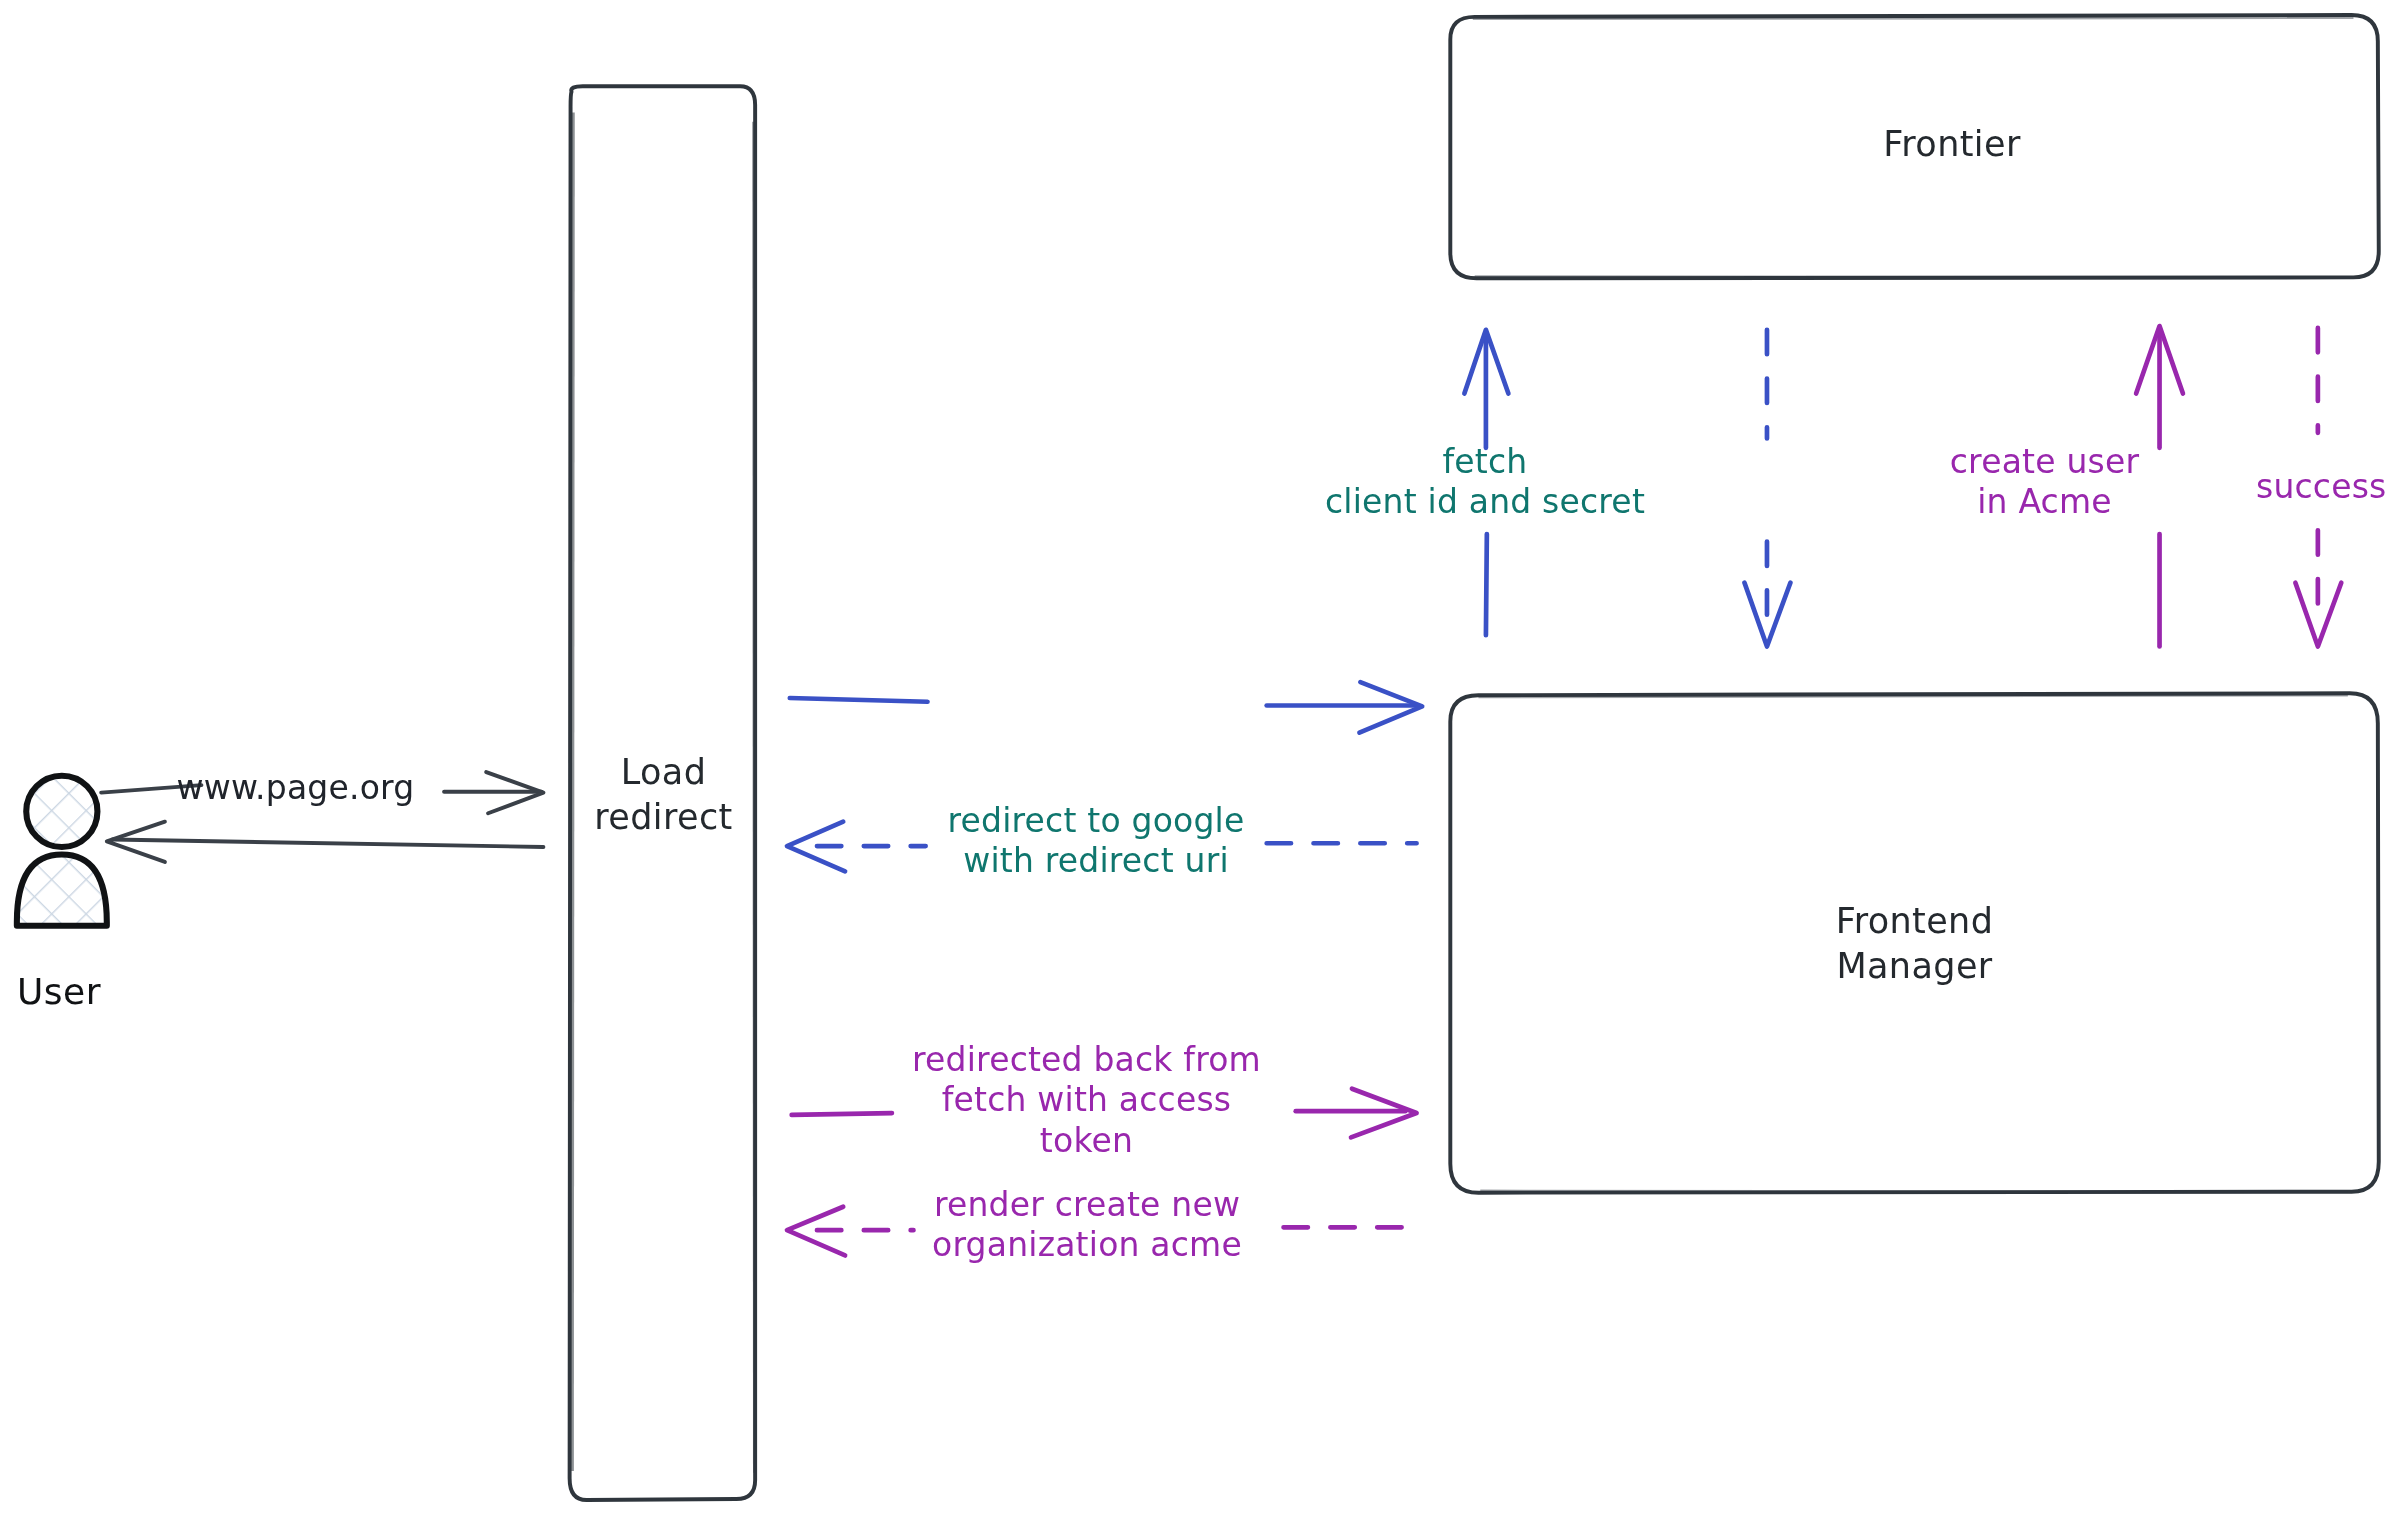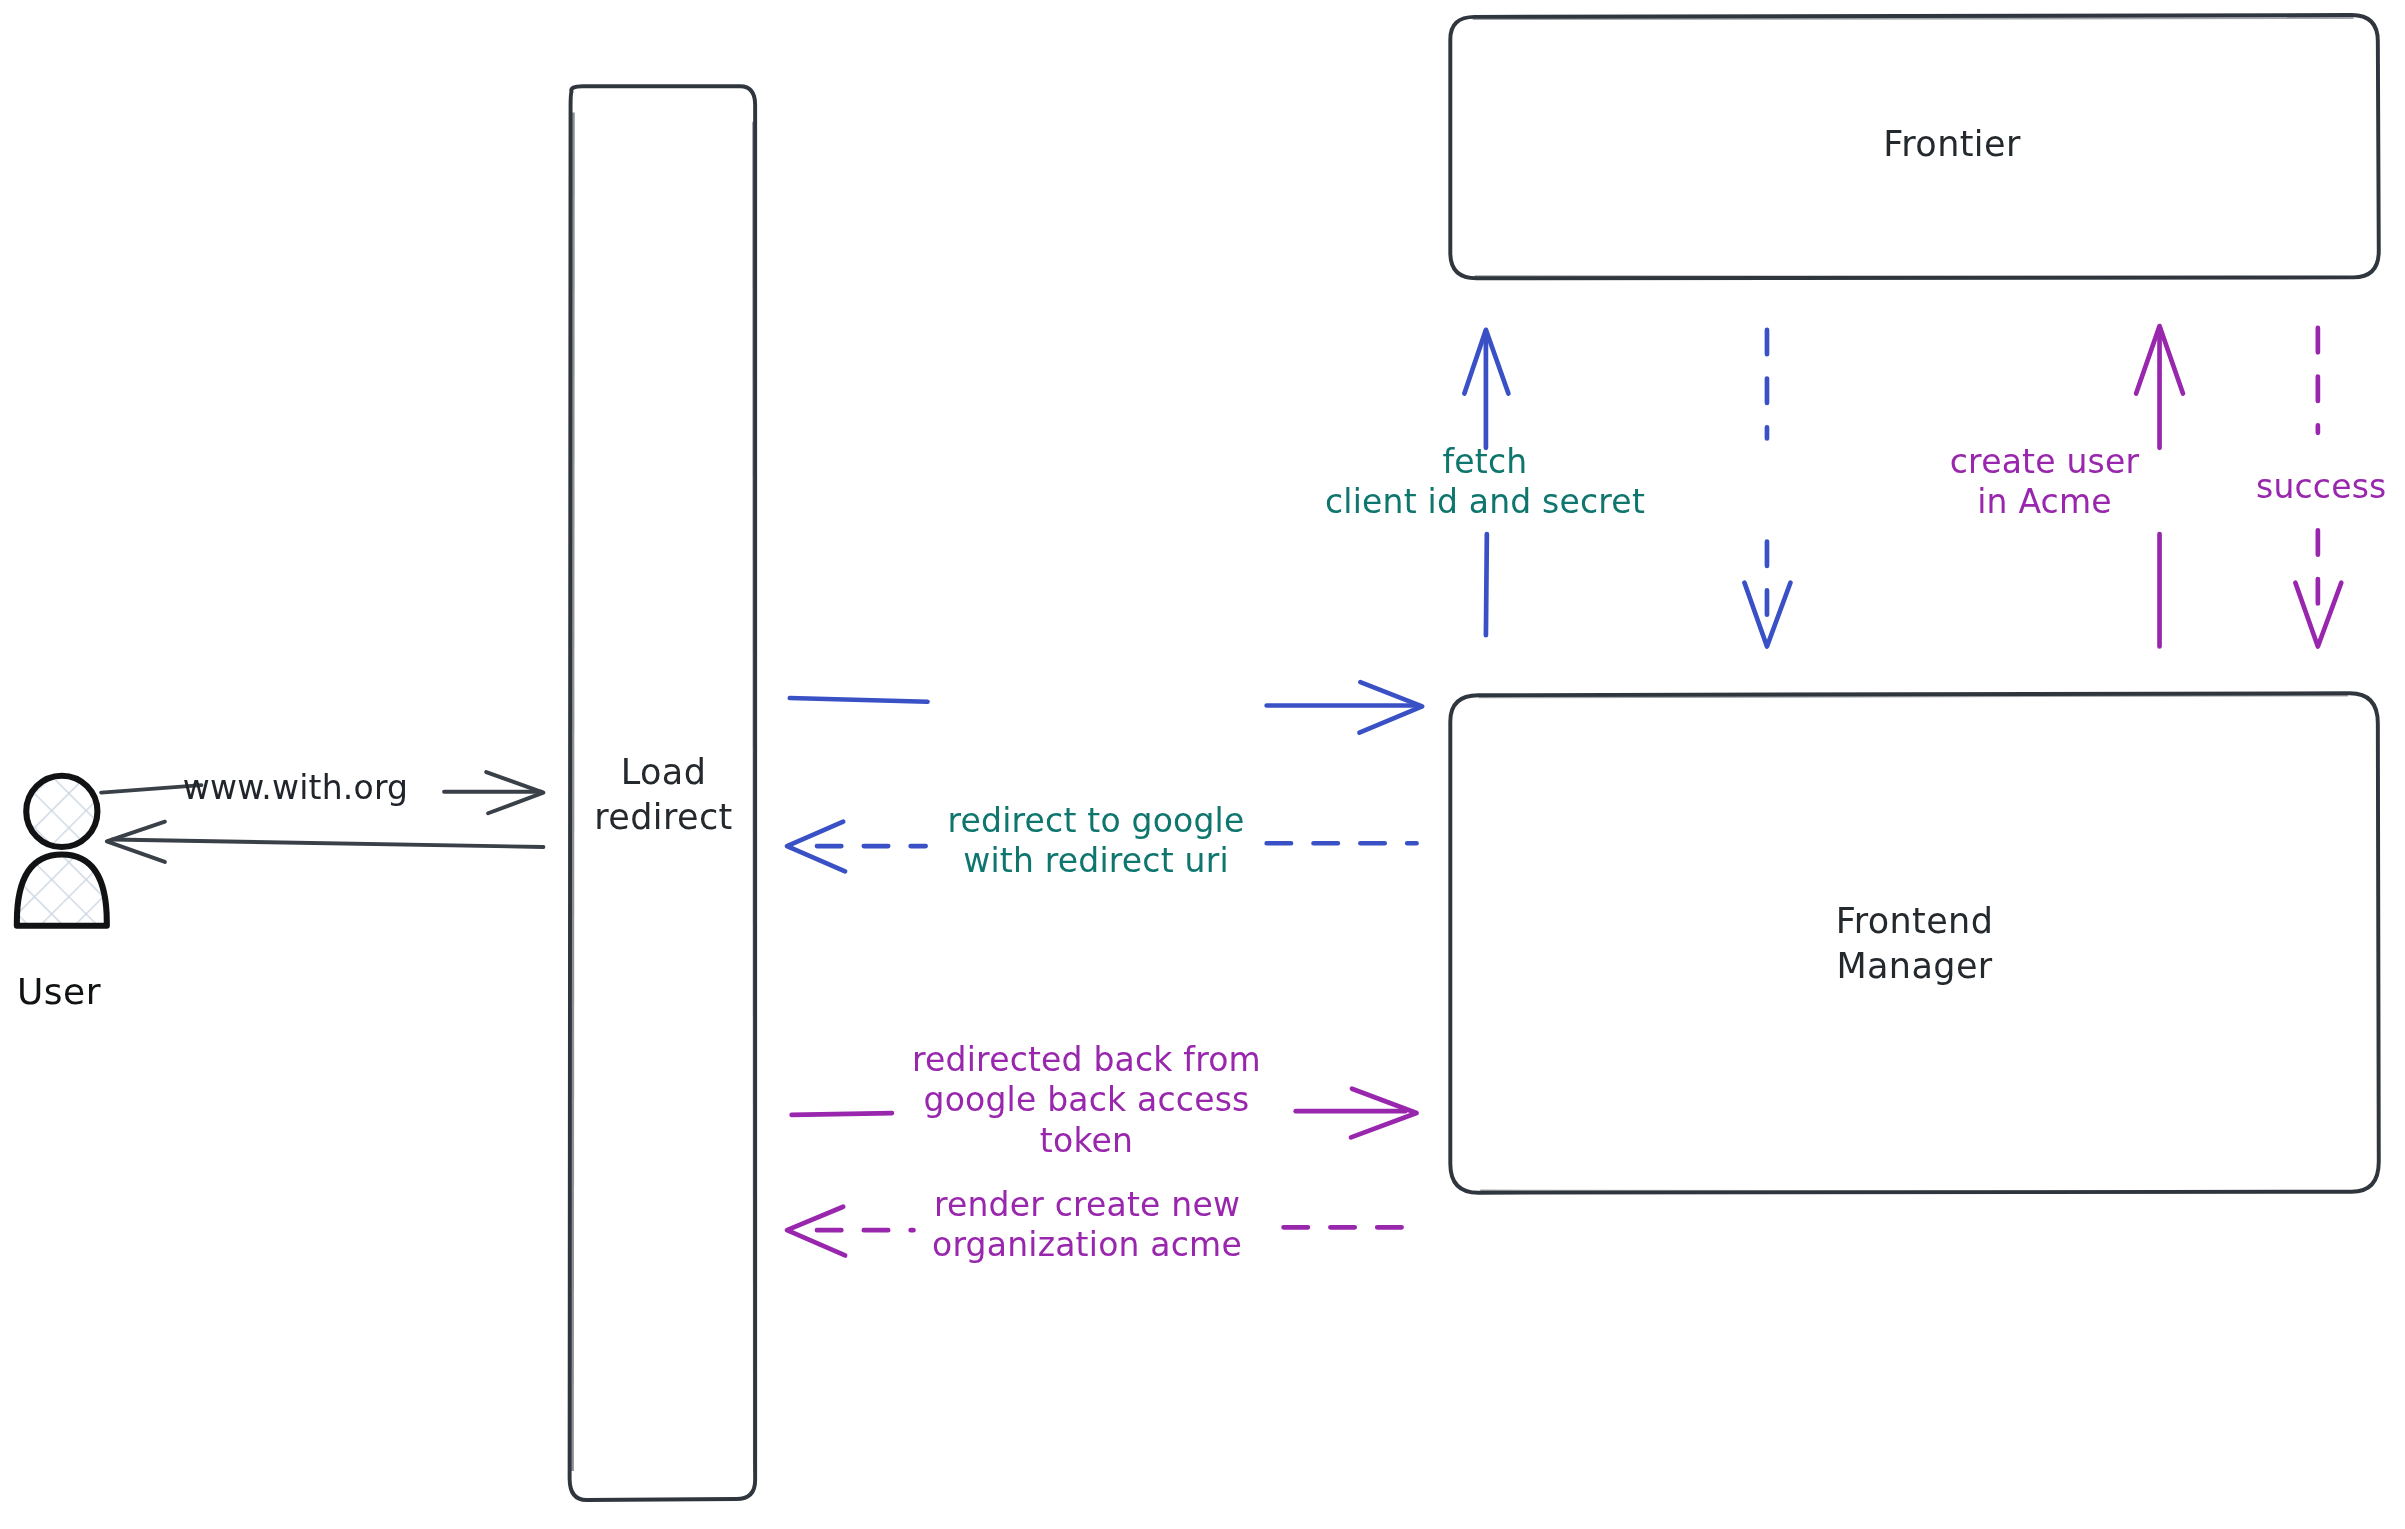--- a/index.html
+++ b/index.html
@@ -163,28 +163,28 @@
   <div class="node-label" style="left:570px; top:750px; width:187px;">Load
 redirect</div>
 
   <div class="node-label" style="left:1450px; top:122px; width:1004px;">Frontier</div>
 
   <div class="node-label" style="left:1450px; top:899px; width:929px;">Frontend
 Manager</div>
 
   <div class="actor-label" style="left:17px; top:939px;">User</div>
 
-  <div class="edge-label gray" style="left:141px; top:768px; width:309px;">www.with.org</div>
+  <div class="edge-label gray" style="left:141px; top:768px; width:309px;">www.page.org</div>
 
 
   <div class="edge-label blue" style="left:899px; top:801px; width:394px;">redirect to google
 with redirect uri</div>
 
   <div class="edge-label purple" style="left:871px; top:1040px; width:431px;">redirected back from
-google back access
+fetch with access
 token</div>
 
   <div class="edge-label purple" style="left:881px; top:1185px; width:412px;">render create new
 organization acme</div>
 
   <div class="edge-label blue" style="left:1288px; top:442px; width:394px;">fetch
 client id and secret</div>
 
 
   <div class="edge-label purple" style="left:1918px; top:442px; width:253px;">create user

